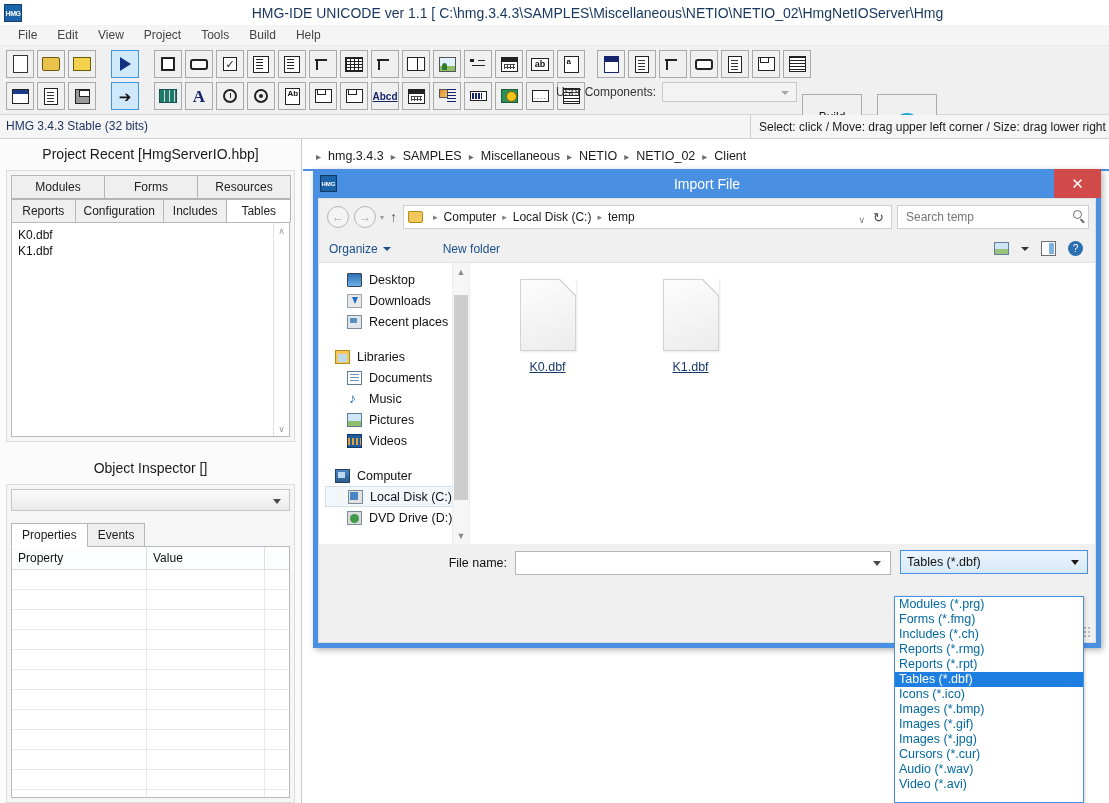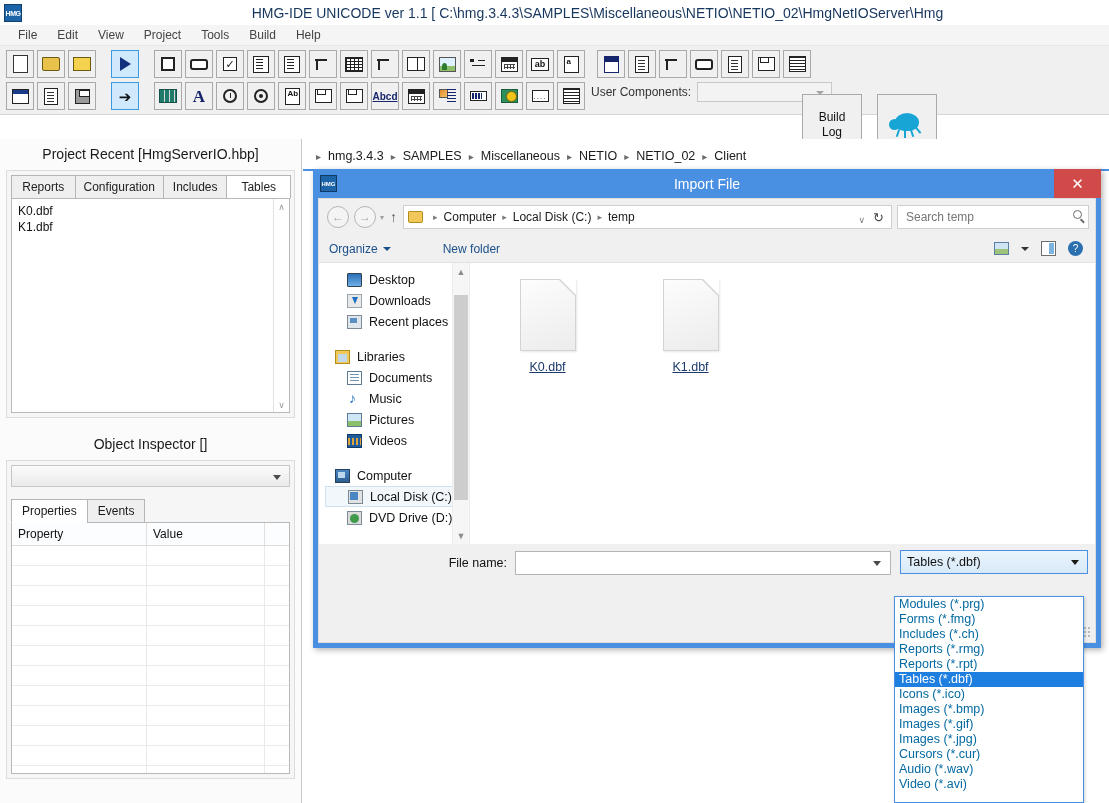--- a/index.html
+++ b/index.html
@@ -128,21 +128,21 @@
   .ic-media { width: 17px; height: 14px; position: relative; background: #2f8f5b; border: 1px solid #1d5c3a; }
   .ic-media::after { content: ""; position: absolute; right: 0; bottom: 0; width: 9px; height: 9px; background: #f0c419; border: 1px solid #7a6208; border-radius: 50%; }
   .ic-dot { width: 17px; height: 12px; border: 1px solid #222; background: #fff; font-size: 8px; text-align: center; line-height: 12px; letter-spacing: 1px; }
   .ic-tbl2 { width: 17px; height: 16px; border: 1px solid #222; background: #fff;
     background-image: repeating-linear-gradient(#222 0 1px, transparent 1px 3px); }
   .ic-tree2 { width: 15px; height: 17px; border: 1px solid #16256b; background: #fff; position: relative; }
   .ic-tree2::before { content: ""; position: absolute; left: 0; right: 0; top: 0; height: 5px; background: #16256b; }
 
   .uc-wrap {
     position: absolute; left: 556px; top: 36px;
-    display: flex; align-items: center; gap: 6px; margin-left: 35px;
+    display: flex; align-items: center; gap: 6px;
   }
   .uc-label { font-size: 12px; color: #333; }
   .uc-combo {
     width: 135px; height: 20px; background: #f3f3f3;
     border: 1px solid #c8c8c8; position: relative;
   }
   .uc-combo::after {
     content: ""; position: absolute; right: 7px; top: 8px;
     border-left: 4px solid transparent; border-right: 4px solid transparent;
     border-top: 4px solid #a5a5a5;
@@ -684,25 +684,34 @@
         <span class="body"></span>
           <span class="head"></span>
         <span class="leg l1"></span>
           <span class="leg l2"></span>
         <span class="leg l3"></span>
           <span class="leg l4"></span>
       </span>
     </div>
   </div>
 
+  <div class="status-strip">
+    <div class="status-left">HMG 3.4.3 Stable (32 bits)</div>
+    <div class="status-right-box">Select: click / Move: drag upper left corner / Size: drag lower right</div>
+  </div>
 
   <div class="left-pane">
 
     <div class="panel-title">Project Recent [HmgServerIO.hbp]</div>
     <div class="panel-box">
+      <div class="tabs-row">
+        <div class="tab">Modules</div>
+        <div class="tab">Forms</div>
+        <div class="tab">Resources</div>
+      </div>
       <div class="tabs-row tabs-row2">
         <div class="tab">Reports</div>
         <div class="tab">Configuration</div>
         <div class="tab">Includes</div>
         <div class="tab active">Tables</div>
       </div>
       <div class="list-box">
         <div class="list-inner">
           <div class="list-item">K0.dbf</div>
           <div class="list-item">K1.dbf</div>

